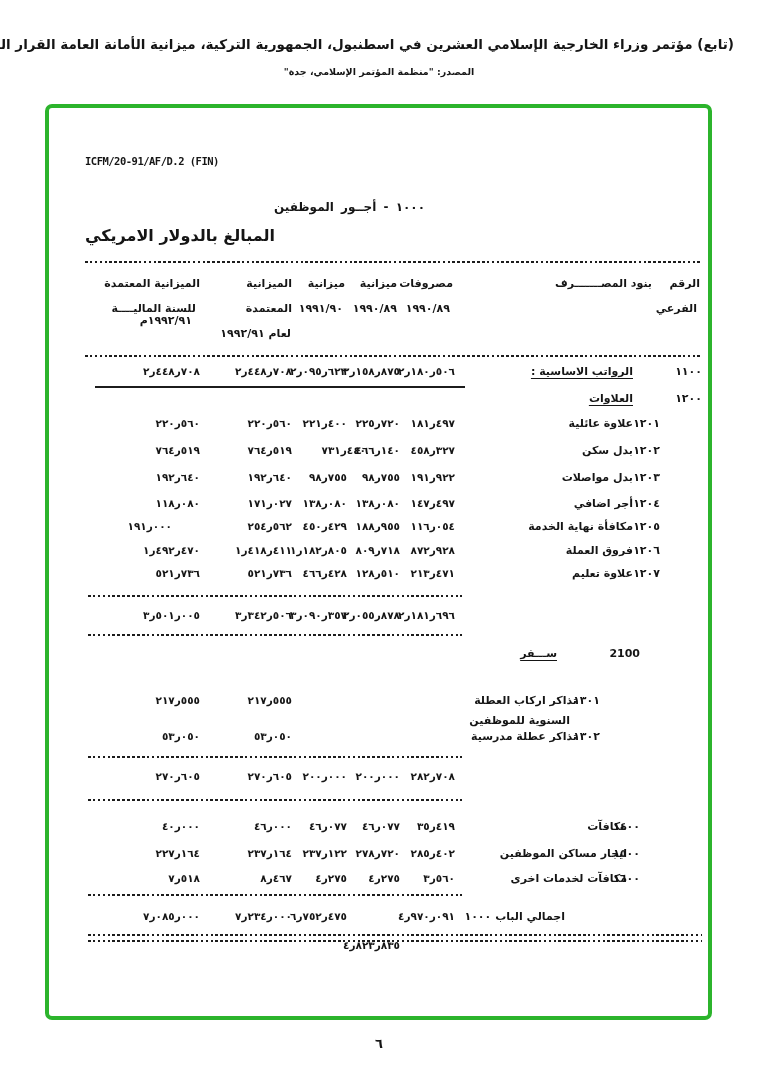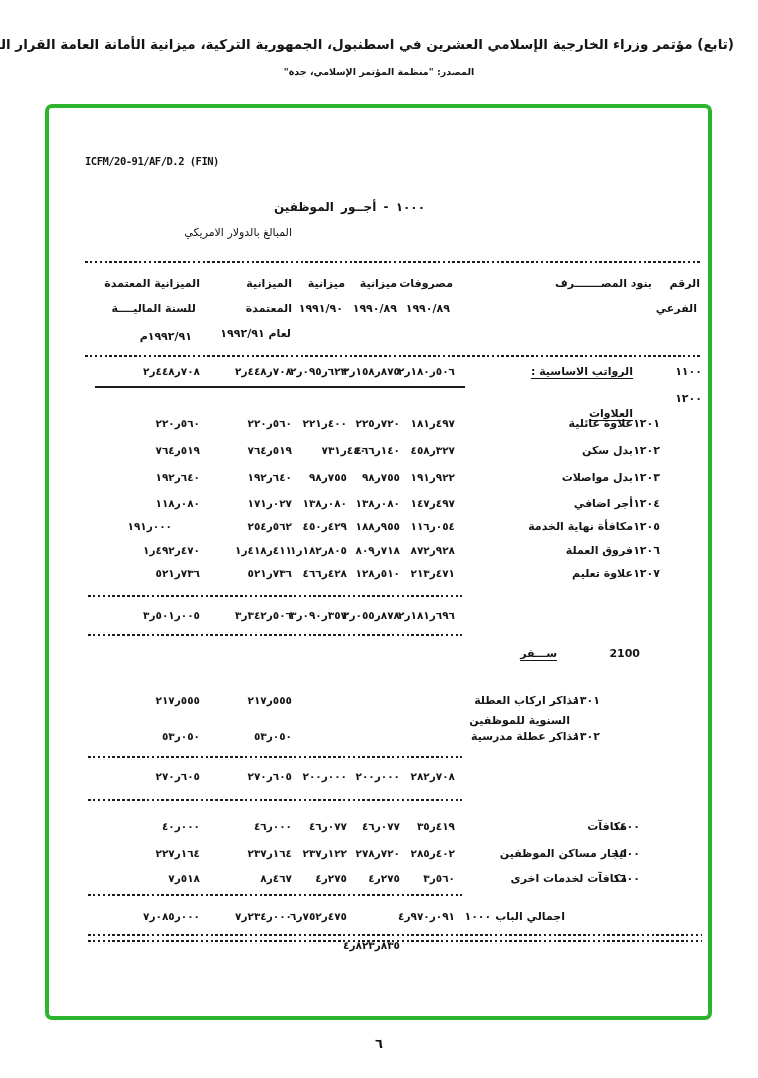--- a/index.html
+++ b/index.html
@@ -33,22 +33,22 @@
     position: absolute; left: 85px; top: 155px;
     font-family: "DejaVu Sans Mono", monospace;
     font-size: 10.5px; font-weight: bold; letter-spacing: -0.5px;
   }
   .doc-title {
     position: absolute; top: 200px; right: 333px;
     direction: rtl; font-size: 12px; font-weight: bold; white-space: nowrap;
     word-spacing: 3px;
   }
   .currency-note {
-    position: absolute; top: 226px; right: 466px;
-    direction: rtl; font-size: 11px; font-weight: normal; white-space: nowrap;
+    position: absolute; top: 226px; right: 483px;
+    direction: rtl; font-size: 16px; font-weight: bold; white-space: nowrap;
   }
   .ar {
     position: absolute; direction: rtl; white-space: nowrap;
     font-size: 11px; font-weight: bold;
   }
   .num {
     position: absolute; direction: ltr; unicode-bidi: bidi-override;
     white-space: nowrap; font-size: 10.5px; font-weight: bold;
   }
   .u { text-decoration: underline; text-decoration-thickness: 1.4px; text-underline-offset: 3px; }
@@ -92,38 +92,38 @@
 
   <span class="ar" style="top:277px; right:413px;">ميزانية</span>
   <span class="ar" style="top:302px; right:415px;">١٩٩١/٩٠</span>
 
   <span class="ar" style="top:277px; right:466px;">الميزانية</span>
   <span class="ar" style="top:302px; right:466px;">المعتمدة</span>
   <span class="ar" style="top:327px; right:467px;">لعام ١٩٩٢/٩١</span>
 
   <span class="ar" style="top:277px; right:558px;">الميزانية المعتمدة</span>
   <span class="ar" style="top:302px; right:562px;">للسنة الماليــــة</span>
-  <span class="ar" style="top:330px; right:566px;">١٩٩٢/٩١م</span>
+  <span class="ar" style="top:314px; right:566px;">١٩٩٢/٩١م</span>
 
   <div class="dash" style="top:355px; left:85px; width:616px;"></div>
 
   <div class="row" style="top:365px;">
     <span class="ar" style="right:56px;">١١٠٠</span>
     <span class="ar u" style="right:125px;">الرواتب الاساسية :</span>
     <span class="num" style="right:303px;">٢ر١٨٠ر٥٠٦</span>
     <span class="num" style="right:358px;">٢ر١٥٨ر٨٧٥</span>
     <span class="num" style="right:411px;margin-left:10px;">٢ر٠٩٥ر٦٢٢</span>
     <span class="num" style="right:466px;">٢ر٤٤٨ر٧٠٨</span>
     <span class="num" style="right:558px;">٢ر٤٤٨ر٧٠٨</span>
   </div>
   <div class="rule" style="top:386px; left:95px; width:370px;"></div>
 
   <div class="row" style="top:392px;">
     <span class="ar" style="right:56px;">١٢٠٠</span>
-    <span class="ar u" style="right:125px;margin-top:15px;">العلاوات</span>
+    <span class="ar u" style="right:125px;">العلاوات</span>
   </div>
 
   <div class="row" style="top:417px;">
     <span class="ar" style="right:98px;">١٢٠١</span>
     <span class="ar" style="right:125px;">علاوة عائلية</span>
     <span class="num" style="right:303px;">١٨١ر٤٩٧</span>
     <span class="num" style="right:358px;padding-left:24px;">٢٢٥ر٧٢٠</span>
     <span class="num" style="right:411px;">٢٢١ر٤٠٠</span>
     <span class="num" style="right:466px;">٢٢٠ر٥٦٠</span>
     <span class="num" style="right:558px;">٢٢٠ر٥٦٠</span>

